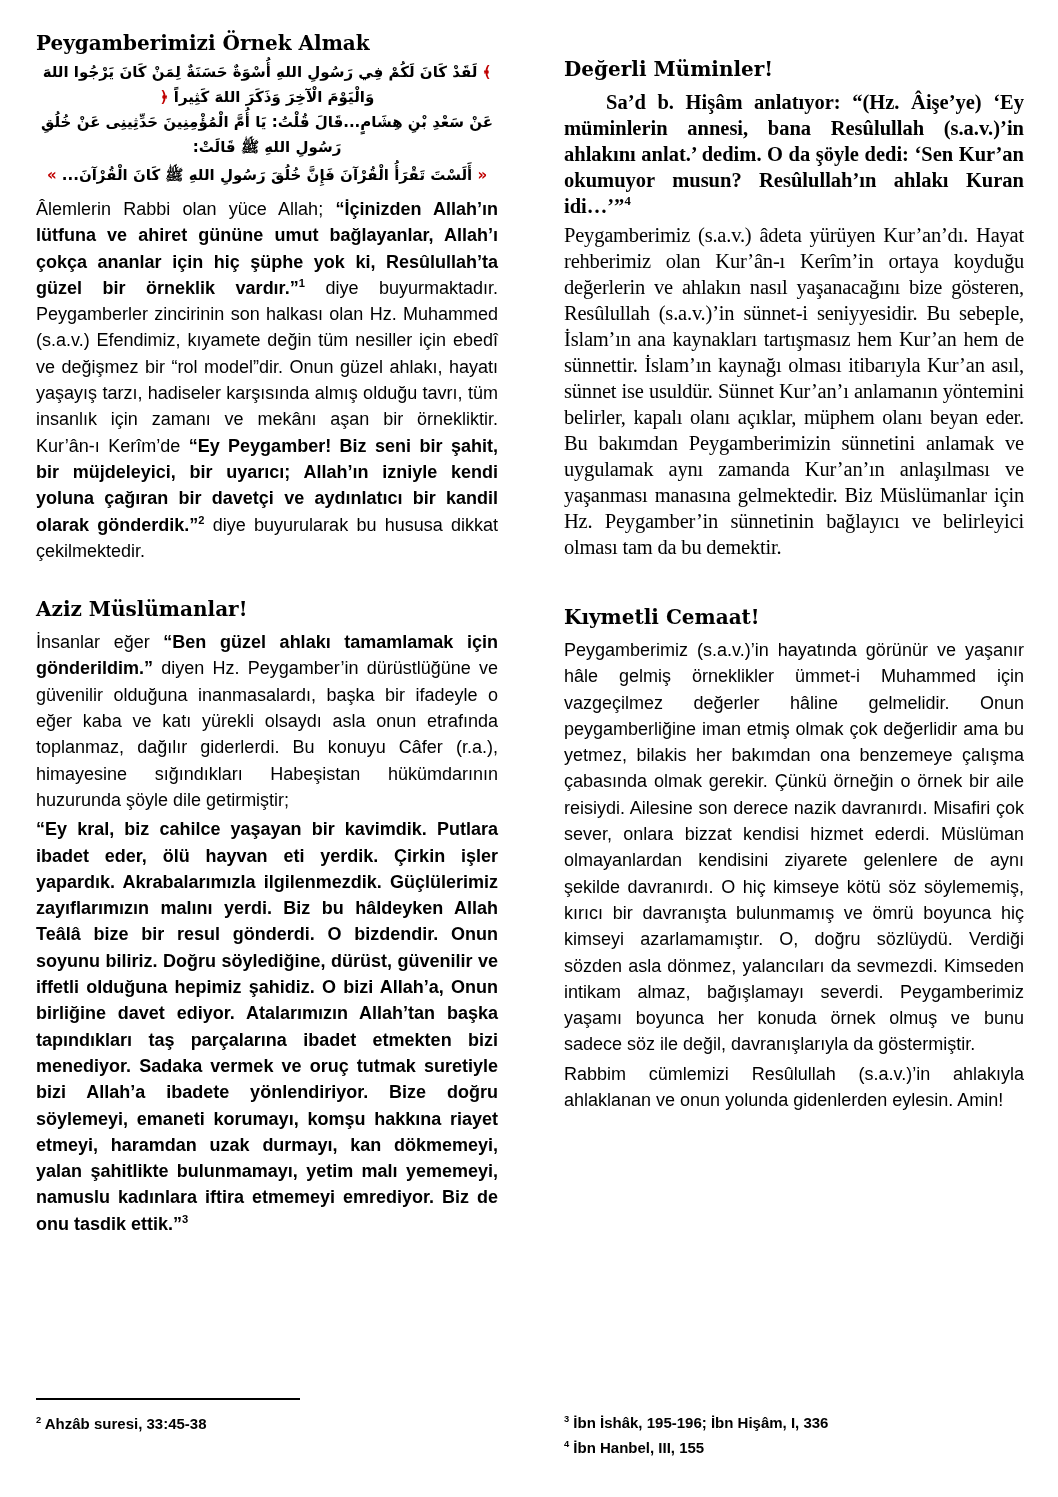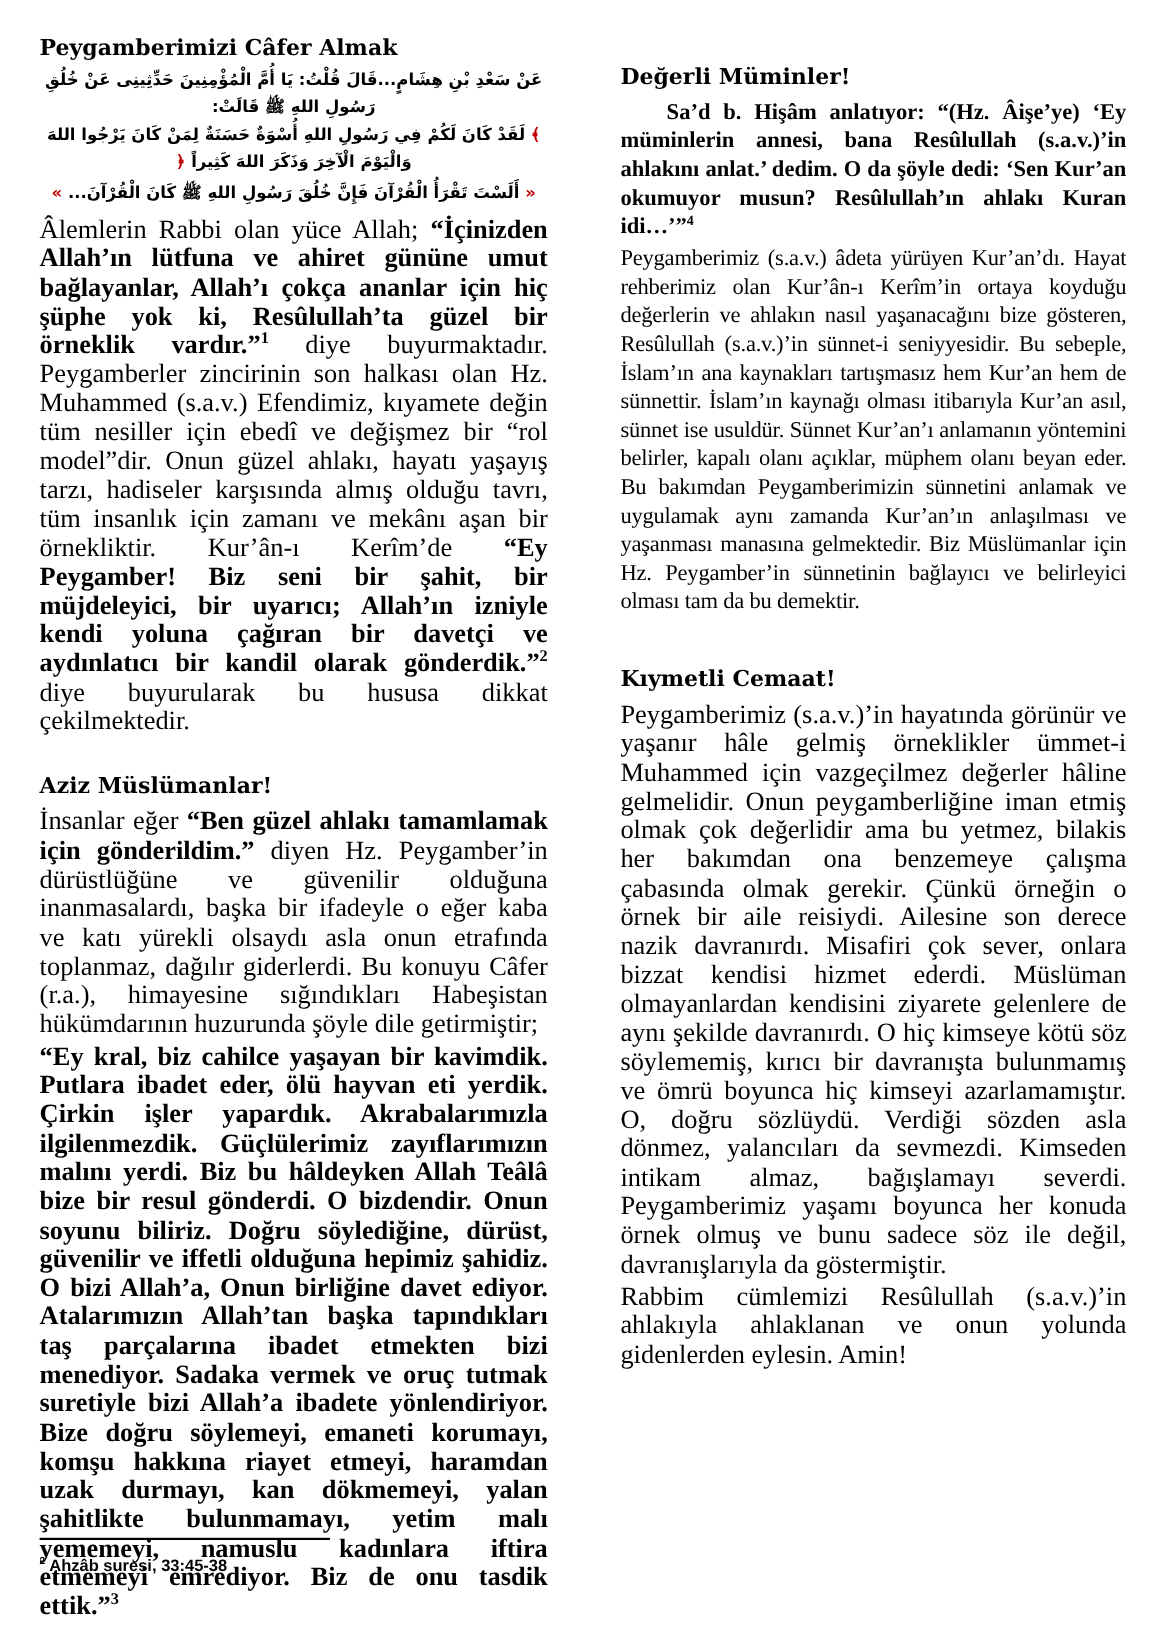--- a/index.html
+++ b/index.html
@@ -27,41 +27,41 @@
 
   h2.heading {
     font-family:"DejaVu Serif", serif; font-weight:bold;
     font-size:20px; line-height:26px; margin:0 0 7px;
   }
   .mt-sm { margin-top:12px !important; }
   .mt-lg { margin-top:32px !important; }
   .mt-xl { margin-top:44px !important; }
 
   p.para { margin:0 0 3px; text-align:justify; }
-  p.slab  { font-family:Liberation Serif, serif; font-size:24px; line-height:26.3px; }
+  p.slab  { font-family:Liberation Sans, sans-serif; font-size:18px; line-height:26.3px; }
   p.serif { font-family:"Liberation Serif", serif; font-size:20.5px; line-height:26px; }
   p.tight { letter-spacing:-0.2px; }
 
   sup { font-size:62%; line-height:0; }
 
   .fns { position:absolute; font-family:"Liberation Sans", sans-serif; font-weight:bold; font-size:15px; line-height:25px; }
   .fns-left  { left:36px;  top:1398px; width:462px; }
   .fns-right { left:564px; top:1410px; width:460px; }
   .fn-rule { width:264px; border-top:2px solid #000; margin:0 0 11px; }
 </style>
 </head>
 <body>
 
 <div class="page">
 
   <div class="col col-left">
-    <div class="doc-title">Peygamberimizi Câfer Almak</div>
+    <div class="doc-title">Peygamberimizi Örnek Almak</div>
 
+    <div class="arabic ayah" dir="rtl"><span style="color: rgb(192, 0, 0);">﴾ </span><span>لَقَدْ كَانَ لَكُمْ فِي رَسُولِ اللهِ أُسْوَةٌ حَسَنَةٌ لِمَنْ كَانَ يَرْجُوا اللهَ وَالْيَوْمَ الْآخِرَ وَذَكَرَ اللهَ كَثِيراً</span><span style="color: rgb(192, 0, 0);"> ﴿</span></div>
     <div class="arabic hadith-intro" dir="rtl"><span>عَنْ سَعْدِ بْنِ هِشَامٍ...قَالَ قُلْتُ: يَا أُمَّ الْمُؤْمِنِينَ حَدِّثِينِى عَنْ خُلُقِ رَسُولِ اللهِ ﷺ قَالَتْ:</span></div>
-    <div class="arabic ayah" dir="rtl"><span style="color: rgb(192, 0, 0);">﴾ </span><span>لَقَدْ كَانَ لَكُمْ فِي رَسُولِ اللهِ أُسْوَةٌ حَسَنَةٌ لِمَنْ كَانَ يَرْجُوا اللهَ وَالْيَوْمَ الْآخِرَ وَذَكَرَ اللهَ كَثِيراً</span><span style="color: rgb(192, 0, 0);"> ﴿</span></div>
     <div class="arabic hadith-quote" dir="rtl"><span style="color: rgb(192, 0, 0);">« </span><span>أَلَسْتَ تَقْرَأُ الْقُرْآنَ فَإِنَّ خُلُقَ رَسُولِ اللهِ ﷺ كَانَ الْقُرْآنَ...</span><span style="color: rgb(192, 0, 0);"> »</span></div>
 
     <p class="para slab"><span>Âlemlerin Rabbi olan yüce Allah; </span><span style="font-weight: bold;">“İçinizden Allah’ın lütfuna ve ahiret gününe umut bağlayanlar, Allah’ı çokça ananlar için hiç şüphe yok ki, Resûlullah’ta güzel bir örneklik vardır.”</span><sup style="font-weight: bold;">1</sup><span> diye buyurmaktadır. Peygamberler zincirinin son halkası olan Hz. Muhammed (s.a.v.) Efendimiz, kıyamete değin tüm nesiller için ebedî ve değişmez bir “rol model”dir. Onun güzel ahlakı, hayatı yaşayış tarzı, hadiseler karşısında almış olduğu tavrı, tüm insanlık için zamanı ve mekânı aşan bir örnekliktir. Kur’ân-ı Kerîm’de </span><span style="font-weight: bold;">“Ey Peygamber! Biz seni bir şahit, bir müjdeleyici, bir uyarıcı; Allah’ın izniyle kendi yoluna çağıran bir davetçi ve aydınlatıcı bir kandil olarak gönderdik.”</span><sup style="font-weight: bold;">2</sup><span> diye buyurularak bu hususa dikkat çekilmektedir.</span></p>
 
     <h2 class="heading mt-lg">Aziz Müslümanlar!</h2>
     <p class="para slab"><span>İnsanlar eğer </span><span style="font-weight: bold;">“Ben güzel ahlakı tamamlamak için gönderildim.”</span><span> diyen Hz. Peygamber’in dürüstlüğüne ve güvenilir olduğuna inanmasalardı, başka bir ifadeyle o eğer kaba ve katı yürekli olsaydı asla onun etrafında toplanmaz, dağılır giderlerdi. Bu konuyu Câfer (r.a.), himayesine sığındıkları Habeşistan hükümdarının huzurunda şöyle dile getirmiştir;</span></p>
     <p class="para slab"><span style="font-weight: bold;">“Ey kral, biz cahilce yaşayan bir kavimdik. Putlara ibadet eder, ölü hayvan eti yerdik. Çirkin işler yapardık. Akrabalarımızla ilgilenmezdik. Güçlülerimiz zayıflarımızın malını yerdi. Biz bu hâldeyken Allah Teâlâ bize bir resul gönderdi. O bizdendir. Onun soyunu biliriz. Doğru söylediğine, dürüst, güvenilir ve iffetli olduğuna hepimiz şahidiz. O bizi Allah’a, Onun birliğine davet ediyor. Atalarımızın Allah’tan başka tapındıkları taş parçalarına ibadet etmekten bizi menediyor. Sadaka vermek ve oruç tutmak suretiyle bizi Allah’a ibadete yönlendiriyor. Bize doğru söylemeyi, emaneti korumayı, komşu hakkına riayet etmeyi, haramdan uzak durmayı, kan dökmemeyi, yalan şahitlikte bulunmamayı, yetim malı yememeyi, namuslu kadınlara iftira etmemeyi emrediyor. Biz de onu tasdik ettik.”</span><sup style="font-weight: bold;">3</sup></p>
   </div>
 
   <div class="col col-right">
@@ -72,14 +72,18 @@
     <h2 class="heading mt-xl">Kıymetli Cemaat!</h2>
     <p class="para slab"><span>Peygamberimiz (s.a.v.)’in hayatında görünür ve yaşanır hâle gelmiş örneklikler ümmet-i Muhammed için vazgeçilmez değerler hâline gelmelidir. Onun peygamberliğine iman etmiş olmak çok değerlidir ama bu yetmez, bilakis her bakımdan ona benzemeye çalışma çabasında olmak gerekir. Çünkü örneğin o örnek bir aile reisiydi. Ailesine son derece nazik davranırdı. Misafiri çok sever, onlara bizzat kendisi hizmet ederdi. Müslüman olmayanlardan kendisini ziyarete gelenlere de aynı şekilde davranırdı. O hiç kimseye kötü söz söylememiş, kırıcı bir davranışta bulunmamış ve ömrü boyunca hiç kimseyi azarlamamıştır. O, doğru sözlüydü. Verdiği sözden asla dönmez, yalancıları da sevmezdi. Kimseden intikam almaz, bağışlamayı severdi. Peygamberimiz yaşamı boyunca her konuda örnek olmuş ve bunu sadece söz ile değil, davranışlarıyla da göstermiştir.</span></p>
     <p class="para slab"><span>Rabbim cümlemizi Resûlullah (s.a.v.)’in ahlakıyla ahlaklanan ve onun yolunda gidenlerden eylesin. Amin!</span></p>
   </div>
 
   <div class="fns fns-left">
     <div class="fn-rule"></div>
     <div class="fn-line"><sup>2</sup><span> Ahzâb suresi, 33:45-38</span></div>
   </div>
 
+  <div class="fns fns-right">
+    <div class="fn-line"><sup>3</sup><span> İbn İshâk, 195-196; İbn Hişâm, I, 336</span></div>
+    <div class="fn-line"><sup>4</sup><span> İbn Hanbel, III, 155</span></div>
+  </div>
 
 </div>
 
 </body></html>

